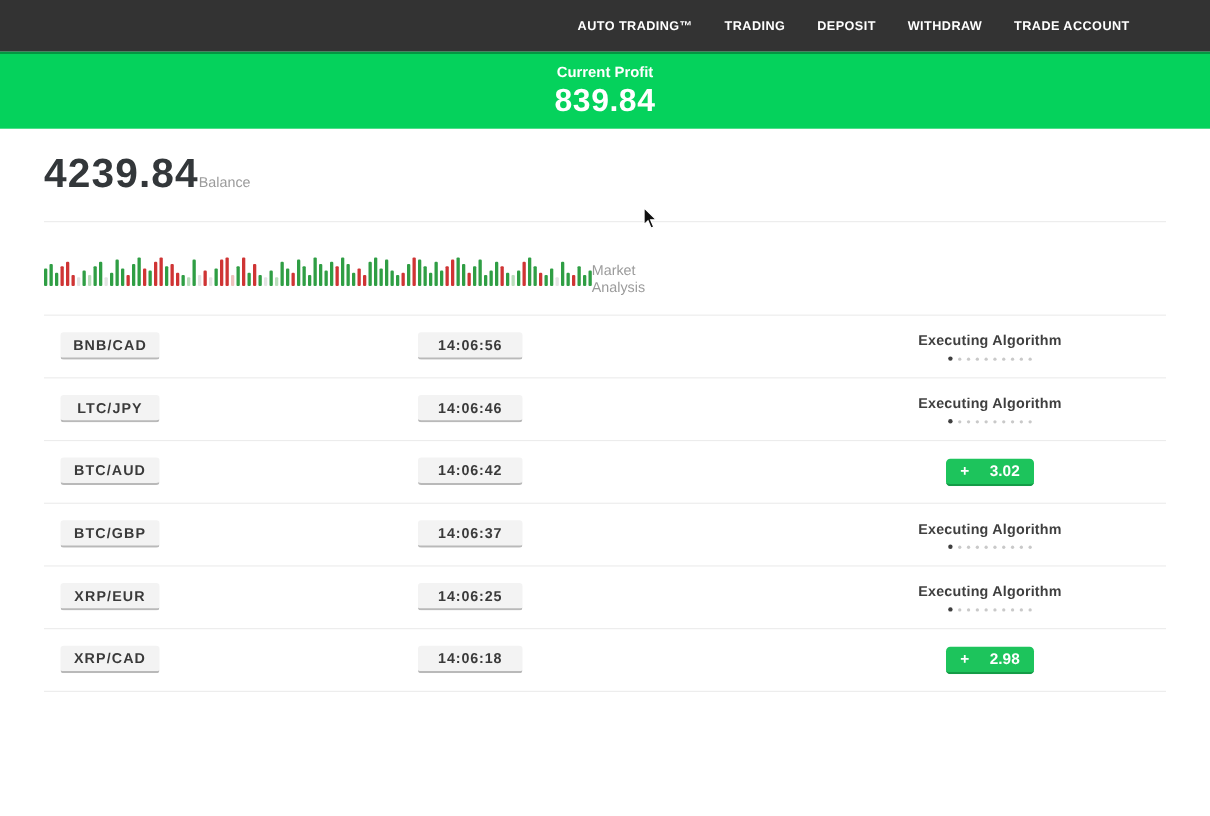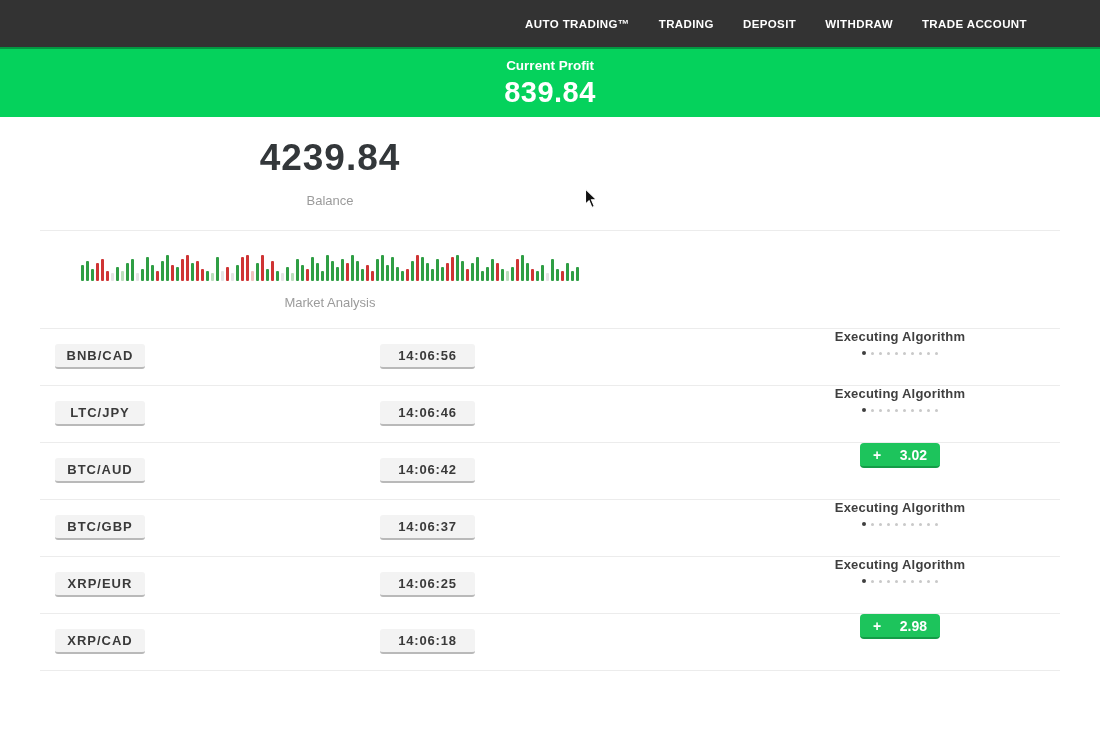--- a/index.html
+++ b/index.html
@@ -39,21 +39,21 @@
   }
   .profit-label{font-size:13.5px;font-weight:bold;margin-bottom:3px;}
   .profit-value{font-size:29px;font-weight:bold;letter-spacing:.5px;}
   
   .section{
     margin:0 40px;border-bottom:1px solid var(--divider);
     display:flex;
   }
   .section-balance{padding:20px 0 22px 0;}
   .section-market{padding:22px 0 18px 0;}
-  .col-left{width:580px;display:flex;flex-direction:column;align-items:center;justify-content:space-between;}
+  .col-left{width:580px;display:flex;flex-direction:row;align-items:center;}
   .col-right{width:440px;display:flex;flex-direction:column;align-items:center;}
   .balance-value{font-size:37px;font-weight:bold;color:var(--text-dark);letter-spacing:1px;}
   .sub-label{font-size:13px;color:var(--gray-label);margin-top:14px;}
   .toggle-row{display:flex;align-items:center;gap:17px;margin-top:10px;}
   .toggle{
     width:52px;height:28px;border-radius:14px;background:var(--toggle-blue);
     position:relative;cursor:pointer;flex:0 0 auto;
   }
   .toggle-knob{
     position:absolute;right:1px;top:1px;width:26px;height:26px;border-radius:50%;
@@ -76,21 +76,21 @@
   }
   .chip{
     position:absolute;background:#f3f3f3;border-bottom:2px solid #b9b9b9;
     border-radius:3px;font-weight:bold;font-size:13px;letter-spacing:1px;color:#3a3a3a;
     display:flex;align-items:center;justify-content:center;
   }
   .chip-pair{left:15px;top:15px;width:90px;height:25px;}
   .chip-time{left:340px;top:15px;width:95px;height:25px;letter-spacing:.8px;}
   .status-cell{
     position:absolute;left:740px;top:0;width:240px;height:100%;
-    display:flex;flex-direction:column;align-items:center;
+    display:flex;flex-direction:column;align-items:center;justify-content:center;
   }
   .exec-label{font-size:13px;font-weight:bold;color:#3f3f3f;letter-spacing:.2px;}
   .dots{display:flex;align-items:center;gap:5px;margin-top:7px;}
   .dot{width:3px;height:3px;border-radius:50%;background:#c9c9c9;}
   .dot.active{width:4px;height:4px;background:#3f3f3f;}
   .result-badge{
     width:80px;height:25px;border-radius:4px;color:#fff;font-weight:bold;font-size:14px;
     display:flex;align-items:center;justify-content:space-between;padding:0 13px;
   }
   .result-profit{background:var(--badge-green);border-bottom:2px solid var(--badge-green-dark);}

